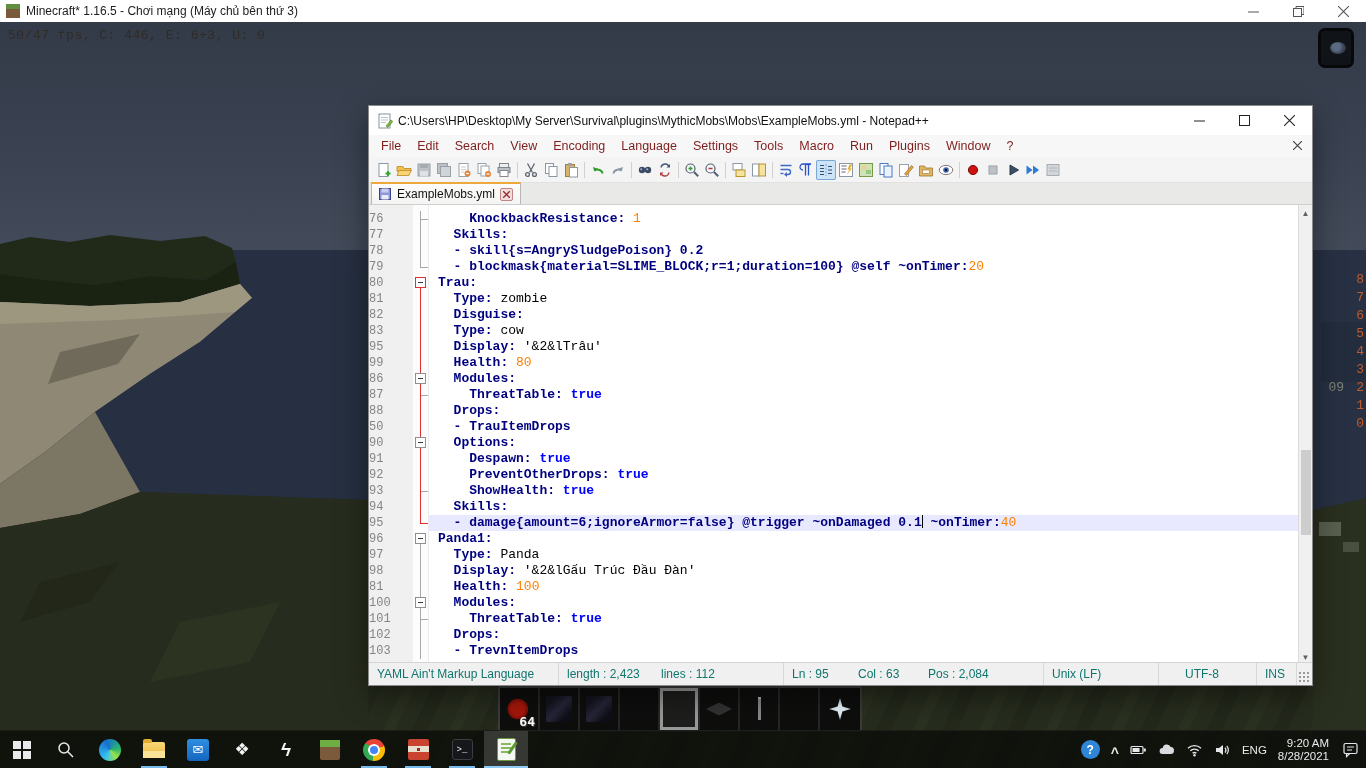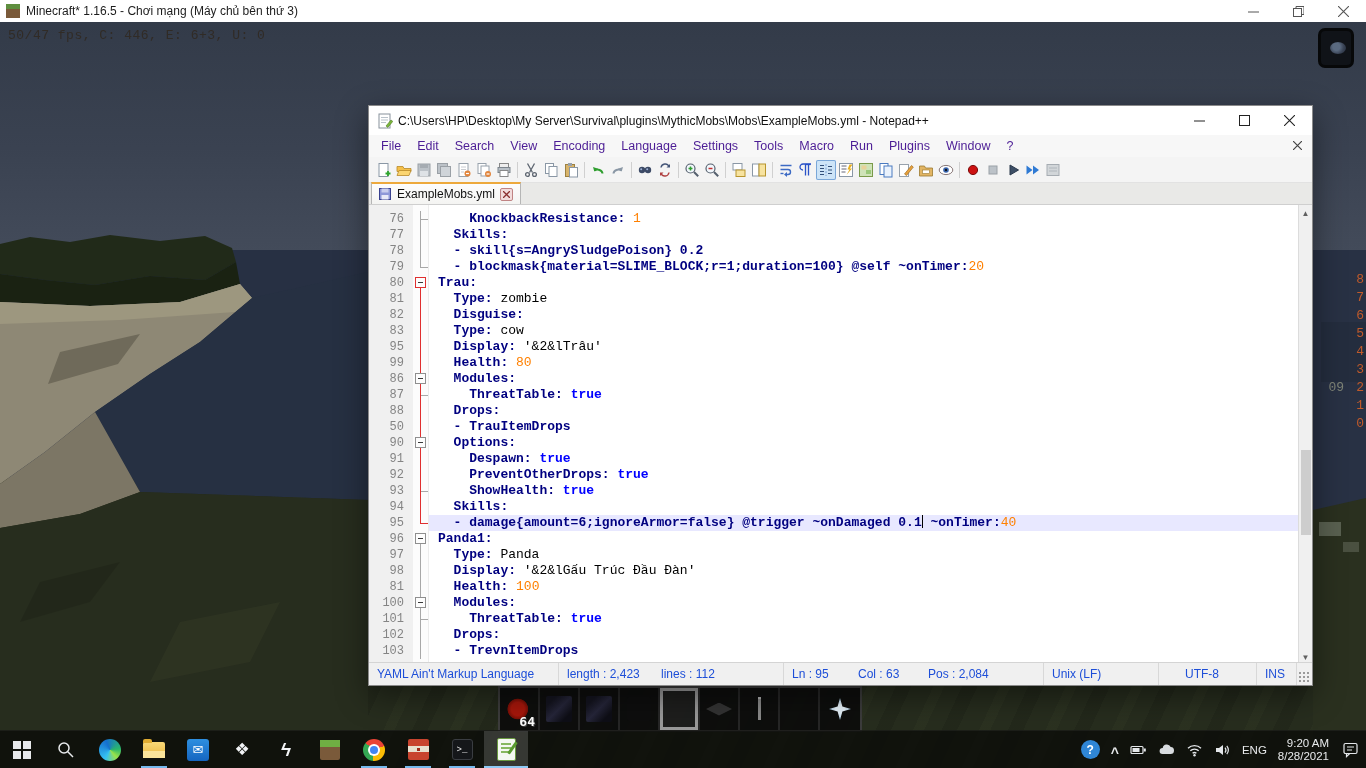--- a/index.html
+++ b/index.html
@@ -62,21 +62,21 @@
   .npp-titlebar { position:absolute; left:0; top:0; width:100%; height:29px; background:#ffffff;
                   display:flex; align-items:center; }
   .npp-icon { margin:0 5px 0 8px; }
   .npp-title { font-size:12px; color:#111; white-space:nowrap; }
   .npp-controls { margin-left:auto; display:flex; height:100%; }
   .npp-btn { width:45px; height:100%; display:flex; align-items:center; justify-content:center; }
 
   .npp-menubar { position:absolute; left:0; top:29px; width:100%; height:22px; background:#f7f7f7;
                  display:flex; align-items:center; }
   .menu-items { display:flex; padding-left:4px; }
-  .menu-item { padding:3px 8px; font-size:12.5px; color:#4c1d95; }
+  .menu-item { padding:3px 8px; font-size:12.5px; color:#7f1d1d; }
   .menubar-close { margin-left:auto; margin-right:10px; }
 
   .npp-toolbar { position:absolute; left:0; top:51px; width:100%; height:26px; background:#f4f4f4;
                  border-bottom:1px solid #e2e2e2; display:flex; align-items:center; padding-left:5px; }
   .tb-btn { width:20px; height:20px; display:flex; align-items:center; justify-content:center; border-radius:2px; }
   .tb-btn.active { background:#cde4f7; box-shadow:inset 0 0 0 1px #7aa7d8; }
   .tb-btn.disabled { opacity:0.75; }
   .tb-sep { width:1px; height:16px; background:#d0d0d0; margin:0 3px; }
 
   .npp-tabbar { position:absolute; left:0; top:77px; width:100%; height:22px; background:#e9e9e7;
@@ -88,21 +88,21 @@
   .tab-close { width:13px; height:13px; background:#f2dcdc; border:1px solid #c08484; border-radius:2px;
                display:flex; align-items:center; justify-content:center; }
 
   .npp-editor { position:absolute; left:0; top:99px; width:100%; height:461px; background:#ffffff; overflow:hidden; }
   .gut-bg  { position:absolute; left:0; top:0; width:44px; height:100%; background:#f0f0f0; }
   .fold-bg { position:absolute; left:44px; top:0; width:16px; height:100%; background:#fcfcfc;
              border-right:1px solid #ececec; }
   .code { position:absolute; left:0; top:6px; width:100%;
           font-family:"Liberation Mono","DejaVu Sans Mono",monospace; font-size:13px; line-height:16px; }
   .line { display:flex; height:16px; }
-  .ln  { width:44px; padding-right:9px; text-align:right; color:#848484; font-size:12px; flex:none; }
+  .ln  { width:44px; padding-right:9px; text-align:left; color:#848484; font-size:12px; flex:none; }
   .f   { position:relative; width:16px; flex:none; }
   .f i { position:absolute; }
   .f-vr  { left:7px; top:0; bottom:0; width:1px; background:#e03030; }
   .f-vrB { left:7px; top:9px; bottom:0; width:1px; background:#e03030; }
   .f-vg  { left:7px; top:0; bottom:0; width:1px; background:#a8a8a8; }
   .f-vgB { left:7px; top:9px; bottom:0; width:1px; background:#a8a8a8; }
   .f-tg  { left:8px; top:8px; width:7px; height:1px; background:#a8a8a8; }
   .f-erv { left:7px; top:0; height:9px; width:1px; background:#e03030; }
   .f-erh { left:7px; top:8px; width:8px; height:1px; background:#e03030; }
   .f-egv { left:7px; top:0; height:9px; width:1px; background:#a8a8a8; }
@@ -118,21 +118,21 @@
   .sb { color:#0000ff; font-weight:bold; }
   .caret { display:inline-block; width:1px; height:13px; background:#000; vertical-align:-2px; }
   .vscroll { position:absolute; right:0; top:0; width:14px; height:100%; background:#f0f0f0;
              border-left:1px solid #dcdcdc; }
   .vs-up, .vs-dn { position:absolute; left:0; width:100%; height:15px; display:flex; align-items:center;
              justify-content:center; color:#606060; font-size:8px; }
   .vs-up { top:1px; } .vs-dn { bottom:1px; }
   .vs-thumb { position:absolute; left:2px; top:245px; width:10px; height:85px; background:#cdcdcd; }
 
   .npp-status { position:absolute; left:0; bottom:0; width:100%; height:23px; background:#f0f0f0;
-                border-top:1px solid #d4d4d4; font-size:12px; color:#1d4ed8; }
+                border-top:1px solid #d4d4d4; font-size:12px; color:#0f766e; }
   .st { position:absolute; top:0; height:100%; display:flex; align-items:center; padding-left:8px;
         border-right:1px solid #d8d8d8; overflow:hidden; white-space:nowrap; }
   .st span { position:absolute; top:4px; }
   .grip { position:absolute; right:2px; bottom:2px; width:12px; height:12px;
           background-image:radial-gradient(circle, #9a9a9a 1px, transparent 1.3px);
           background-size:4px 4px; background-position:bottom right; }
 
   
   .taskbar { position:absolute; left:0; bottom:0; width:1366px; height:38px; background:rgba(12,13,9,0.84);
              display:flex; align-items:stretch; z-index:5; border-top:1px solid rgba(255,255,255,0.05); }

